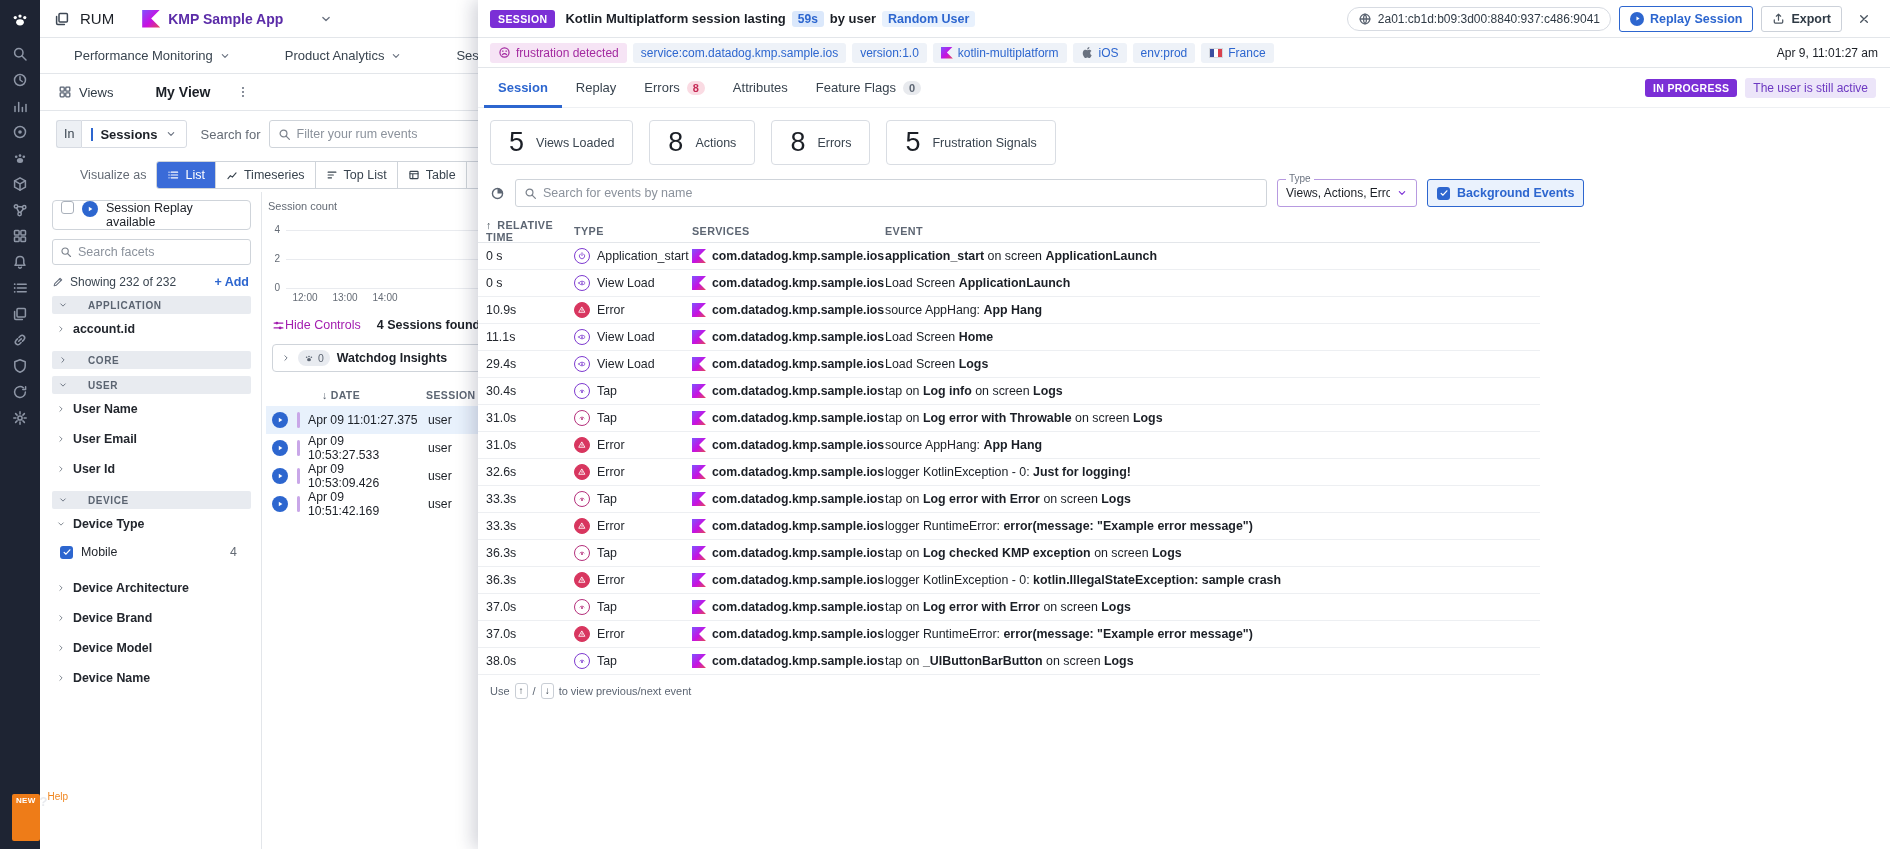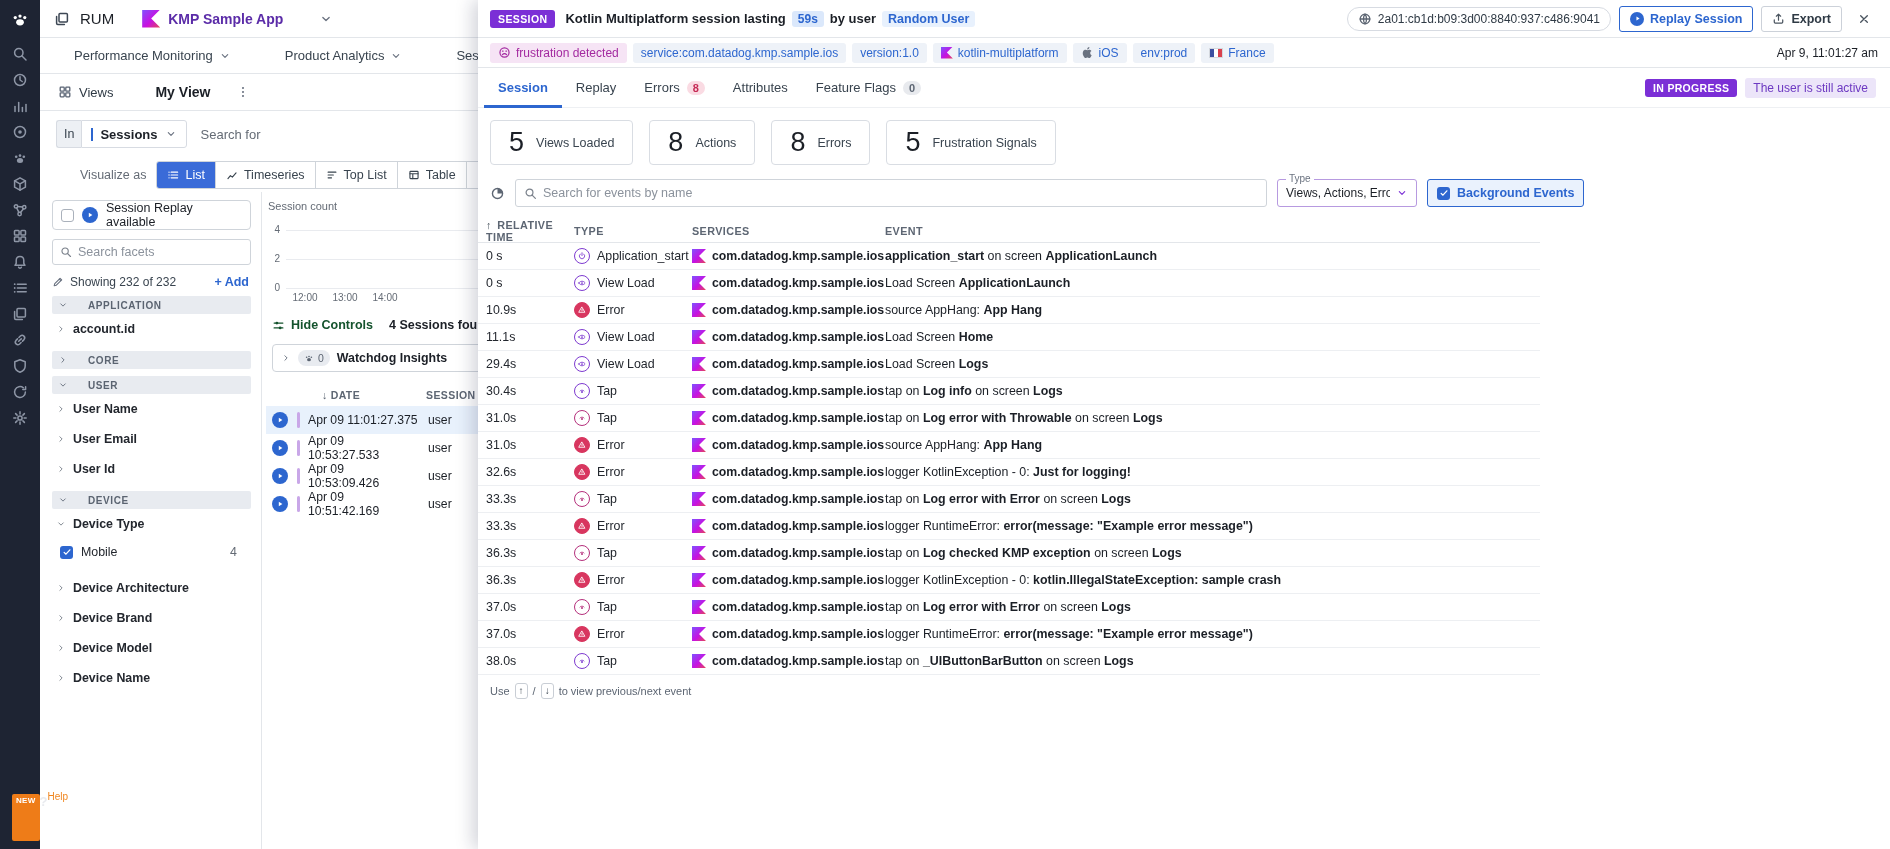--- a/index.html
+++ b/index.html
@@ -49,21 +49,21 @@
 .vis-label{color:#646b75;font-size:12.5px}
 .vtabs{display:flex;border:1px solid #cfd4da;border-radius:3px;overflow:hidden}
 .vtab{height:26px;display:flex;align-items:center;gap:6px;padding:0 10px;font-size:12.5px;color:#39444f;border-right:1px solid #cfd4da;cursor:pointer;background:#fff;white-space:nowrap}
 .vtab:last-child{border-right:none}
 .vtab.active{background:#3a6bd8;color:#fff}
 .cols{position:absolute;top:192px;left:0;width:760px;bottom:0;display:flex}
 .facetcol{width:222px;border-right:1px solid #e3e6ea;padding:8px 10px 0 12px;flex:none}
 .rescol{width:538px;padding:8px 0 0 4px;position:relative}
 
 
-.replay-box{height:30px;border:1px solid #cfd4da;border-radius:4px;display:flex;align-items:center;gap:8px;padding:0 8px;cursor:pointer}
+.replay-box{height:30px;border:1px solid #cfd4da;border-radius:4px;display:flex;gap:8px;padding:0 8px;cursor:pointer}
 .cbx-empty{width:13px;height:13px;border:1px solid #aab1bb;border-radius:3px;background:#fff;flex:none}
 .play-circle{width:16px;height:16px;border-radius:50%;background:#2d66cf;color:#fff;display:inline-flex;align-items:center;justify-content:center;flex:none}
 .replay-label{font-size:12.5px;color:#1b1f26}
 .facet-search{height:26px;border:1px solid #cfd4da;border-radius:3px;display:flex;align-items:center;gap:6px;padding:0 7px;margin-top:9px;background:#fff}
 .facet-search svg{color:#7b828c}
 .showing-row{display:flex;align-items:center;gap:6px;margin-top:10px;font-size:12px;color:#39444f}
 .showing-row svg{color:#6a7280}
 .add-btn{margin-left:auto;color:#2d66cf;font-weight:600;font-size:12.5px;cursor:pointer;padding-right:2px}
 .facet-group{margin-top:7px}
 .facet-header{height:18px;background:#e8ebf0;border-radius:2px;display:flex;align-items:center;gap:20px;padding:0 6px;font-size:10px;font-weight:bold;letter-spacing:.6px;color:#5b6471;cursor:pointer;text-transform:uppercase}
@@ -75,21 +75,21 @@
 .cbx2{width:13px;height:13px;border-radius:3px;background:#2d66cf;color:#fff;display:inline-flex;align-items:center;justify-content:center;flex:none}
 .fv-count{margin-left:auto;color:#646b75;padding-right:14px}
 
 
 .chart-title{font-size:11px;color:#646b75;margin-left:2px}
 .mini-chart{position:relative;height:96px;margin-top:4px}
 .gridline{position:absolute;left:20px;width:276px;height:1px;background:#e9ebef}
 .ytick{position:absolute;width:14px;text-align:right;font-size:10px;color:#646b75;left:0}
 .xtick{position:absolute;top:76px;font-size:10px;color:#646b75;transform:translateX(-50%)}
 .controls-row{display:flex;align-items:center;margin:6px 0 0 6px;font-size:12.5px}
-.hide-controls{color:#14532d;font-weight:700;display:flex;align-items:center;gap:6px;cursor:pointer}
+.hide-controls{color:#a21caf;font-weight:400;display:flex;align-items:center;cursor:pointer}
 .sessions-found{margin-left:16px;font-weight:bold;color:#1b1f26}
 .watchdog-box{margin:12px 0 0 6px;width:240px;height:28px;border:1px solid #cfd4da;border-radius:4px;display:flex;align-items:center;gap:7px;padding:0 8px;cursor:pointer}
 .watchdog-box .chev{color:#6a7280}
 .wd-pill{height:16px;background:#e8ebf0;border-radius:8px;display:flex;align-items:center;gap:4px;padding:0 6px;font-size:10.5px;color:#5b6471}
 .wd-label{font-size:12.4px;font-weight:600}
 .sess-table{margin-top:12px}
 .sess-head{display:flex;align-items:center;height:22px;font-size:10.5px;font-weight:bold;color:#5d6673;letter-spacing:.4px}
 .sh-date{margin-left:56px;display:flex;gap:3px;align-items:center}
 .sh-type{margin-left:66px}
 .sess-row{display:flex;align-items:center;height:28px;cursor:pointer}
@@ -491,20 +491,26 @@
       <span class="in-box">In</span>
       <div class="scope-box">
         <span class="qbar"></span>
         <span class="scope-name">Sessions</span>
         <svg class="ic caret-grey" width="12" height="12">
             <use href="#sym-chev-d"></use>
           </svg>
       </div>
     </div>
     <span class="searchfor">Search for</span>
+    <div class="filter-input">
+      <svg class="ic" width="13" height="13">
+          <use href="#sym-search"></use>
+        </svg>
+      <input class="bare" placeholder="Filter your rum events" style="">
+    </div>
   </div>
   <div class="visrow">
     <span class="vis-label">Visualize as</span>
     <div class="vtabs">
         <div class="vtab active">
     <svg class="ic" width="12" height="12">
             <use href="#sym-list"></use>
           </svg>
     <span>List</span>
   </div>

